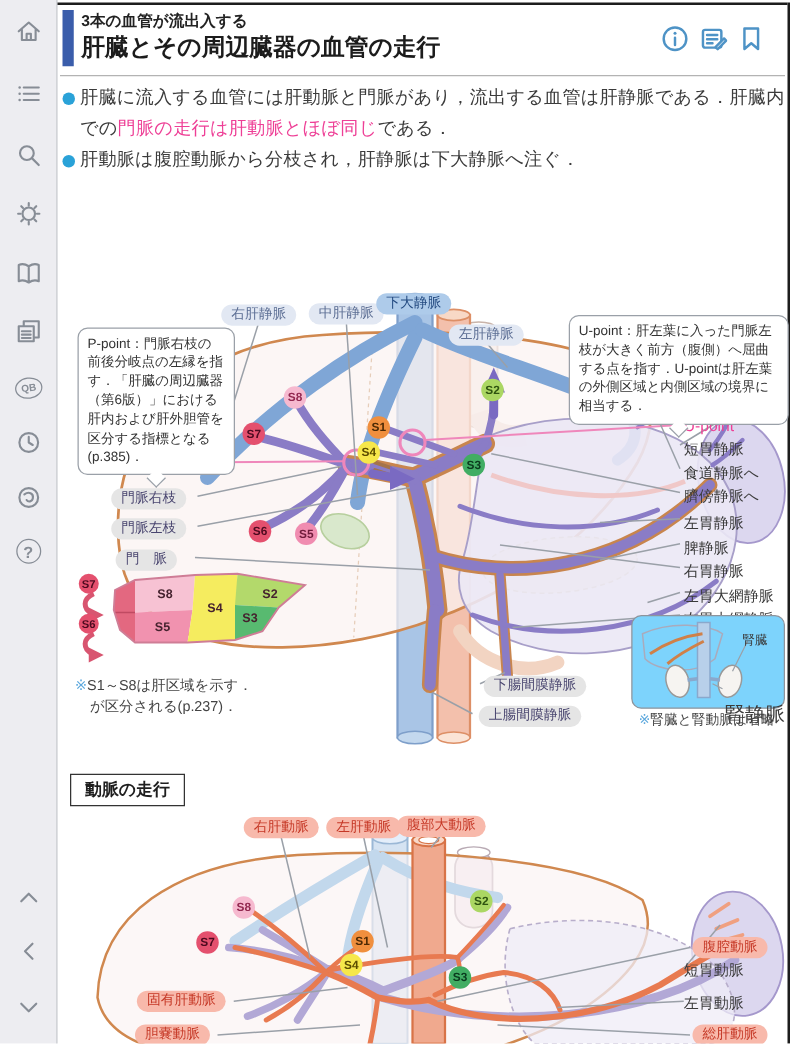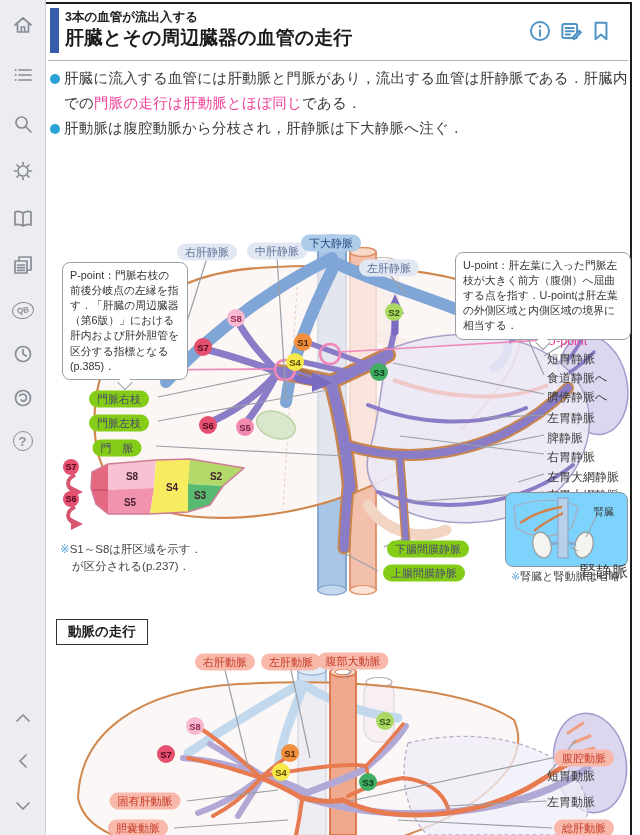--- a/index.html
+++ b/index.html
@@ -27,21 +27,21 @@
   .bullets{position:absolute;left:50px;top:66px;width:578px}
   .bullet{position:relative;padding-left:14px;font-size:14.5px;line-height:25px;color:#3b3b3b;letter-spacing:.2px}
   .bullet .dot{position:absolute;left:0;top:8px;width:10px;height:10px;border-radius:50%;background:#2aa2d8}
   .hl{color:#ee3f96}
   
   .secbox{position:absolute;border:1.8px solid #333;background:#fff;padding:3px 11px;font-weight:bold;font-size:13.5px;color:#1e1e1e;z-index:8}
   
   .pl{position:absolute;transform:translate(-50%,-50%);font-size:11px;line-height:1;padding:3px 8px;border-radius:9px;white-space:nowrap;z-index:6}
   .pl-v{background:#e2e8f3;color:#5c6e94}
   .pl-ivc{background:#aecbea;color:#234a80}
-  .pl-p{background:#84cc16;color:#4a4670}
+  .pl-p{background:#e5e5e5;color:#4a4670}
   .pl-a{background:#f8b9ab;color:#c53826}
   .txt{position:absolute;font-size:12px;color:#3a3a3a;white-space:nowrap;z-index:6}
   .pink{color:#ee3f96}
   .seg{position:absolute;transform:translate(-50%,-50%);width:18px;height:18px;border-radius:50%;display:flex;align-items:center;justify-content:center;
        font-size:9.5px;font-weight:bold;z-index:7}
   .sg-pk{background:#f6b9cf;color:#932850}.sg-rd{background:#e4506e;color:#4d0a1f}
   .sg-pn{background:#f08cb0;color:#701c3c}.sg-or{background:#f08f3e;color:#4d2a05}
   .sg-yl{background:#f6e74a;color:#5c4d00}.sg-lg{background:#abd763;color:#2f5410}
   .sg-gr{background:#41ad63;color:#0a3a1e}
   .callout{position:absolute;background:#fff;border:1.5px solid #9aa0a8;border-radius:8px;padding:5px 7px;

